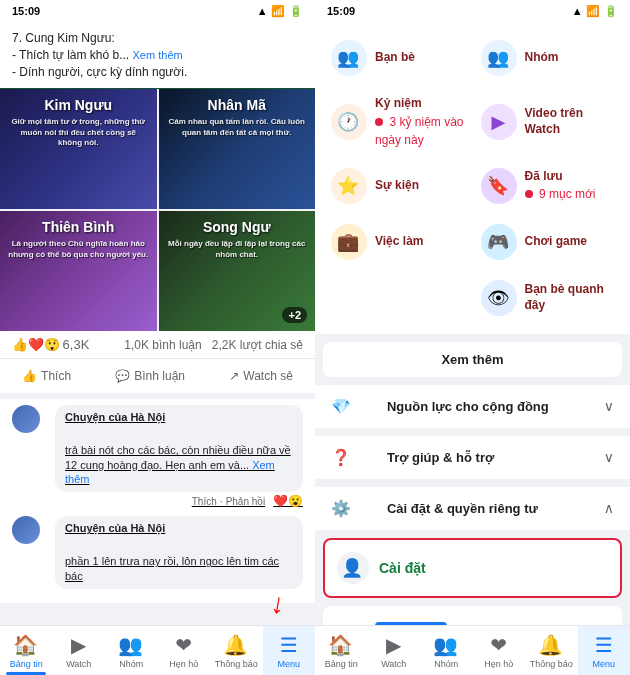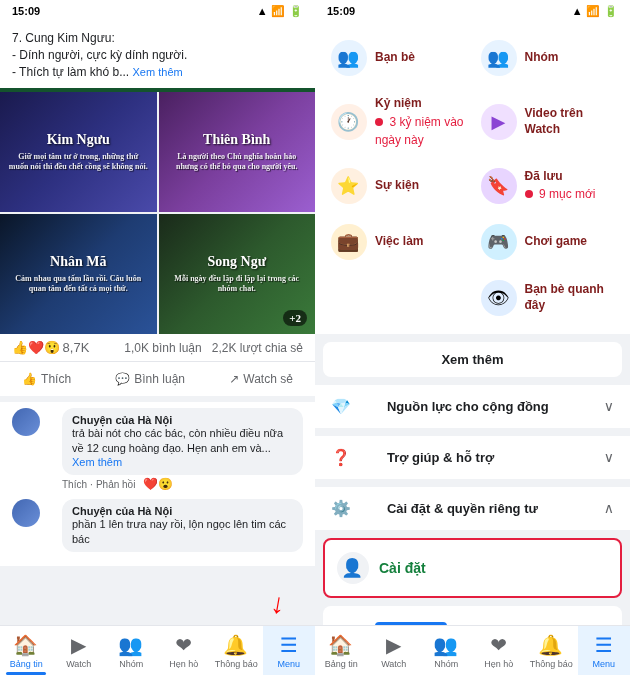--- a/index.html
+++ b/index.html
@@ -43,21 +43,21 @@
       overflow: hidden;
       background: #f0f2f5;
     }
 
     .post-text-area {
       background: white;
       padding: 8px 12px;
       font-size: 12px;
       color: #1c1e21;
       line-height: 1.4;
-      border-bottom: 4px solid #14532d;
+      border-bottom: 1px solid #14532d;
     }
 
     .post-images {
       display: grid;
       grid-template-columns: 1fr 1fr;
       gap: 2px;
       background: #f0f2f5;
     }
 
     .img-tile {
@@ -84,23 +84,22 @@
     }
     .img-tile-thien {
       background: linear-gradient(135deg, #4a2060, #7b3f9e, #9b5fd0);
     }
     .img-tile-overlay {
       position: absolute;
       top: 0; left: 0; right: 0; bottom: 0;
       display: flex;
       flex-direction: column;
       align-items: center;
-      justify-content: center;
+      justify-content: flex-start;
       padding: 8px;
-      font-family: Liberation Serif, serif;
     }
     .tile-title {
       font-size: 14px;
       font-weight: bold;
       text-shadow: 1px 1px 2px rgba(0,0,0,0.8);
       margin-bottom: 4px;
     }
     .tile-subtitle {
       font-size: 8px;
       line-height: 1.3;
@@ -156,22 +155,23 @@
       cursor: pointer;
     }
 
     .comments-section {
       background: white;
       padding: 6px 12px;
     }
 
     .comment-item {
       display: flex;
-      gap: 22px;
+      gap: 15px;
       margin-bottom: 8px;
+      text-decoration: underline;
     }
 
     .comment-avatar {
       width: 28px;
       height: 28px;
       border-radius: 50%;
       background: linear-gradient(135deg, #4267B2, #6a8fd8);
       flex-shrink: 0;
     }
 
@@ -185,29 +185,31 @@
     .comment-author {
       font-size: 11px;
       font-weight: 700;
       color: #1c1e21;
     }
 
     .comment-text {
       font-size: 11px;
       color: #1c1e21;
       line-height: 1.3;
+      margin-top: 20px;
     }
 
     .comment-meta {
       font-size: 10px;
       color: #65676b;
       margin-top: 2px;
       display: flex;
       gap: 8px;
       align-items: center;
+      justify-content: flex-end;
     }
 
     .comment-emojis {
       font-size: 12px;
     }
 
     .see-more {
       color: #1877f2;
       font-size: 11px;
       cursor: pointer;
@@ -442,59 +444,59 @@
     <div class="status-bar-right">
       <span>▲</span>
       <span>📶</span>
       <span>🔋</span>
     </div>
   </div>
 
   <div class="left-content">
     <div class="post-text-area">
       <div>7. Cung Kim Ngưu:</div>
-      <div>- Dính người, cực kỳ dính người.</div>
       <div>
         <span>- Thích tự làm khó b...</span>
         <span class="them-text">Xem thêm</span>
       </div>
+      <div>- Dính người, cực kỳ dính người.</div>
     </div>
 
     <div class="post-images">
       <div class="img-tile img-tile-kim">
         <div class="img-tile-overlay">
           <div class="tile-title">Kim Ngưu</div>
           <div class="tile-subtitle">Giữ mọi tâm tư ở trong, những thứ muốn nói thì đều chết cồng sẽ không nói.</div>
         </div>
       </div>
+      <div class="img-tile img-tile-nhan">
+        <div class="img-tile-overlay">
+          <div class="tile-title">Nhân Mã</div>
+          <div class="tile-subtitle">Cảm nhau qua tấm lần rồi. Câu luôn quan tâm đến tất cả mọi thứ.</div>
+        </div>
+      </div>
       <div class="img-tile img-tile-thien">
         <div class="img-tile-overlay">
           <div class="tile-title">Thiên Bình</div>
           <div class="tile-subtitle">Là người theo Chủ nghĩa hoàn hảo nhưng có thể bỏ qua cho người yêu.</div>
-        </div>
-      </div>
-      <div class="img-tile img-tile-nhan">
-        <div class="img-tile-overlay">
-          <div class="tile-title">Nhân Mã</div>
-          <div class="tile-subtitle">Cảm nhau qua tấm lần rồi. Câu luôn quan tâm đến tất cả mọi thứ.</div>
         </div>
       </div>
       <div class="img-tile img-tile-song">
         <div class="img-tile-overlay">
           <div class="tile-title">Song Ngư</div>
           <div class="tile-subtitle">Mỗi ngày đều lặp đi lặp lại trong các nhóm chat.</div>
           <div class="plus-badge">+2</div>
         </div>
       </div>
     </div>
 
     <div class="post-reactions">
       <div class="reaction-emojis">
         <span>👍❤️😲</span>
-        <span>8,7K</span>
+        <span>6,3K</span>
       </div>
       <div>
         <span>1,0K bình luận</span>
         &nbsp;
         <span>2,2K lượt chia sẻ</span>
       </div>
     </div>
 
     <div class="post-actions">
       <div class="action-btn">

